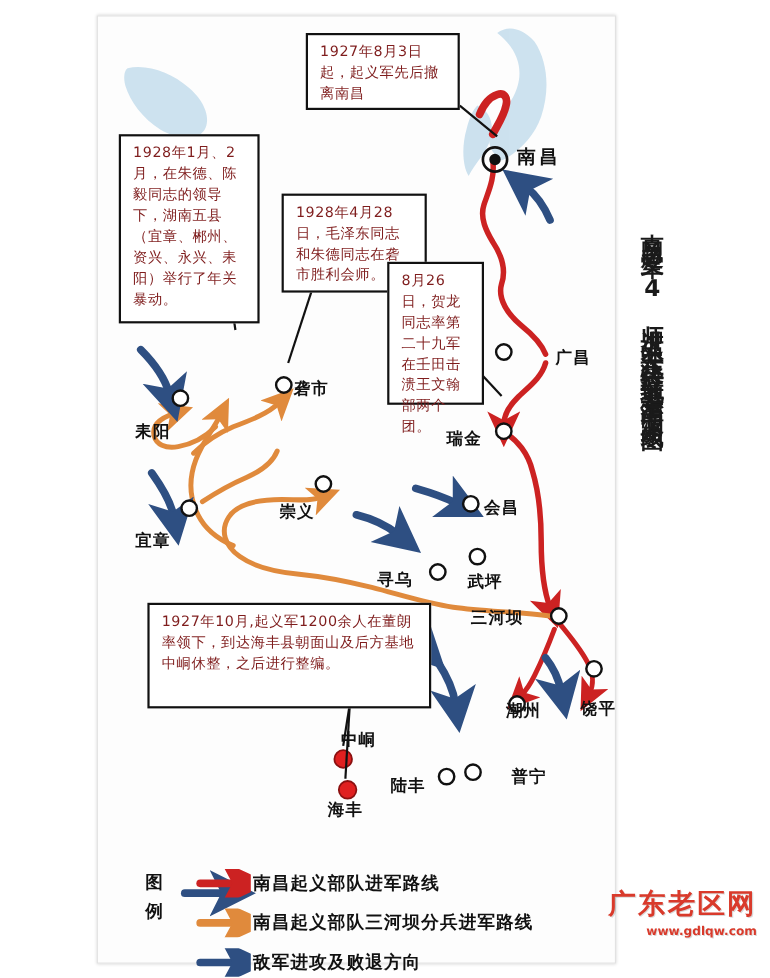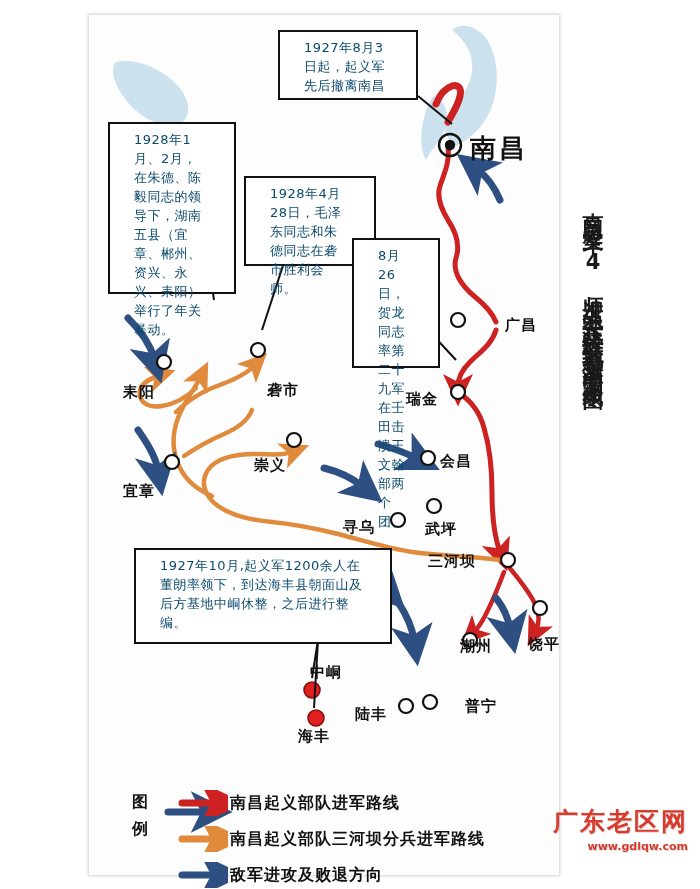--- a/index.html
+++ b/index.html
@@ -50,36 +50,36 @@
     height: 889px;
     pointer-events: none;
   }
   
   .callout {
     position: absolute;
     background: #ffffff;
     border: 2px solid #111111;
     font-size: 13px;
     line-height: 19px;
-    color: #0c4a6e;
-    padding: 6px 24px;
+    color: #7f1d1d;
+    padding: 6px 11px;
     box-sizing: border-box;
     letter-spacing: 0.5px;
   }
   
   .city-label {
     position: absolute;
     font-size: 15px;
     font-weight: bold;
     color: #111111;
     white-space: nowrap;
     letter-spacing: 1px;
   }
   .city-label.big {
-    font-size: 26px;
+    font-size: 17px;
     letter-spacing: 3px;
   }
   
   .legend-title {
     position: absolute;
     left: 132px;
     top: 788px;
     width: 22px;
     font-size: 16px;
     font-weight: bold;
@@ -221,40 +221,40 @@
       <path d="M318,640 L314,708"></path>
     </g>
   </svg>
 
   <div class="vertical-title">南昌起义军24师进入中共东江特委驻地惠东高潭中洞路线图</div>
 
   <div class="callout" style="left:278px; top:30px; width:140px; height:70px;">1927年8月3日起，起义军先后撤离南昌</div>
 
   <div class="callout" style="left:108px; top:122px; width:128px; height:172px;">1928年1月、2月，在朱德、陈毅同志的领导下，湖南五县（宜章、郴州、资兴、永兴、耒阳）举行了年关暴动。</div>
 
-  <div class="callout" style="left:244px; top:176px; width:132px; height:90px;">1928年4月28日，毛泽东同志和朱德同志在砻市胜利会师。</div>
+  <div class="callout" style="left:256px; top:176px; width:132px; height:90px;">1928年4月28日，毛泽东同志和朱德同志在砻市胜利会师。</div>
 
   <div class="callout" style="left:352px; top:238px; width:88px; height:130px;">8月26日，贺龙同志率第二十九军在壬田击溃王文翰部两个团。</div>
 
   <div class="callout" style="left:134px; top:548px; width:258px; height:96px;">1927年10月,起义军1200余人在董朗率领下，到达海丰县朝面山及后方基地中峒休整，之后进行整编。</div>
 
   <div class="city-label big" style="left:470px; top:131px;">南昌</div>
   <div class="city-label" style="left:505px; top:316px;">广昌</div>
   <div class="city-label" style="left:406px; top:390px;">瑞金</div>
   <div class="city-label" style="left:440px; top:452px;">会昌</div>
   <div class="city-label" style="left:425px; top:520px;">武坪</div>
   <div class="city-label" style="left:343px; top:518px;">寻乌</div>
   <div class="city-label" style="left:428px; top:552px;">三河坝</div>
   <div class="city-label" style="left:528px; top:635px;">饶平</div>
   <div class="city-label" style="left:460px; top:637px;">潮州</div>
   <div class="city-label" style="left:465px; top:697px;">普宁</div>
   <div class="city-label" style="left:355px; top:705px;text-align:center;">陆丰</div>
   <div class="city-label" style="left:310px; top:663px;">中峒</div>
   <div class="city-label" style="left:298px; top:727px;">海丰</div>
-  <div class="city-label" style="left:267px; top:344px;margin-top:37px;">砻市</div>
+  <div class="city-label" style="left:267px; top:344px;">砻市</div>
   <div class="city-label" style="left:123px; top:383px;">耒阳</div>
   <div class="city-label" style="left:254px; top:456px;">崇义</div>
   <div class="city-label" style="left:123px; top:482px;">宜章</div>
 
   <div class="legend-title">图例</div>
 
   <div class="legend-row" style="top:790px;">
     <svg width="50" height="26" style="position:absolute;left:0;top:0;">
       <defs>
         <marker id="lg-red" markerWidth="7" markerHeight="7" refX="2" refY="3" orient="auto">

